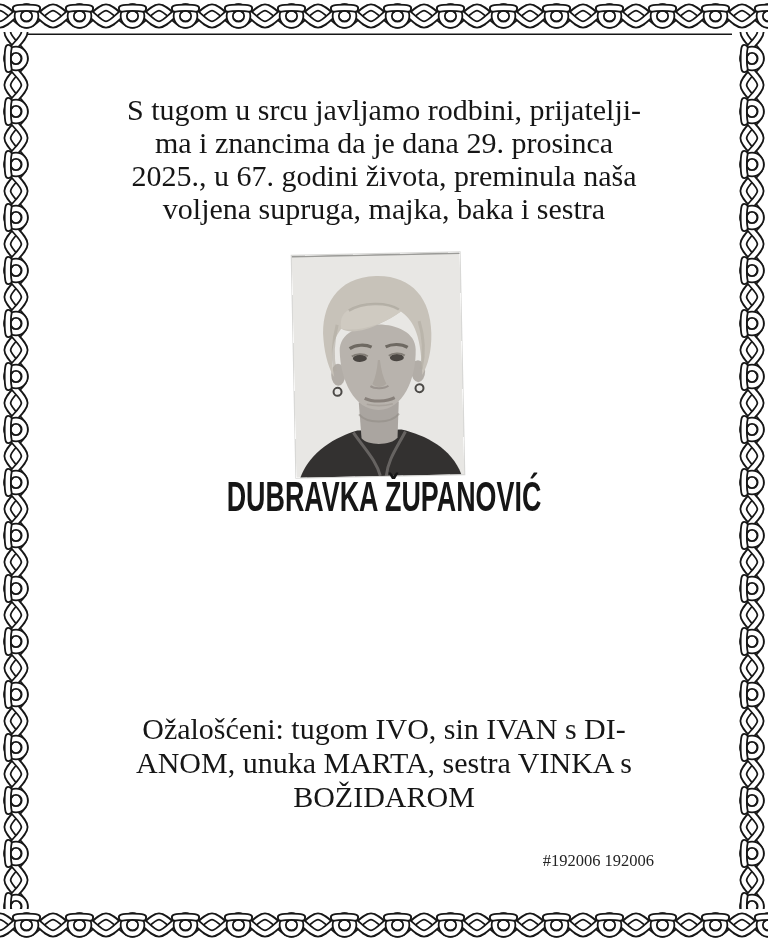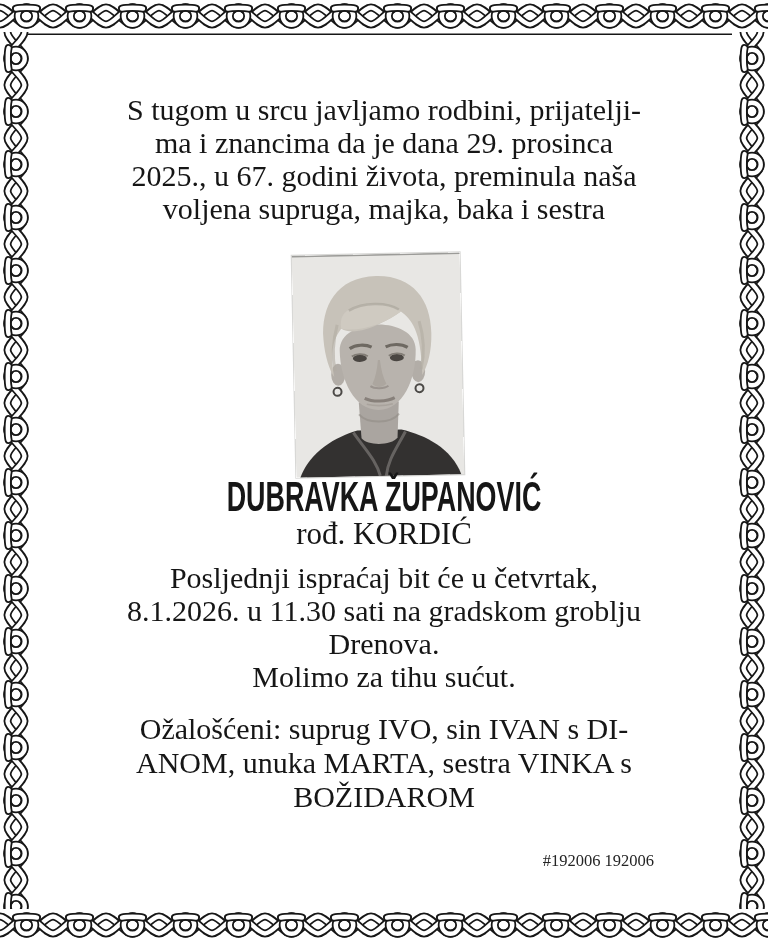--- a/index.html
+++ b/index.html
@@ -145,26 +145,21 @@
       <path d="M84,106 C83,116 81,124 78,130 C82,134 88,134 92,130 C89,124 87,116 86,106" fill="#aca69f"></path>
       <path d="M76,132 C80,135 90,135 94,132" stroke="#8e8881" stroke-width="2" fill="none" opacity="0.7"></path>
 
       <path d="M70,144 C78,148 92,148 100,144" stroke="#87807a" stroke-width="3" fill="none"></path>
       <path d="M72,150 C80,152 90,152 98,150" stroke="#a39d96" stroke-width="1.6" fill="none" opacity="0.7"></path>
     </svg>
   </div>
 
   <h1 class="content-text deceased-name">DUBRAVKA ŽUPANOVIĆ</h1>
 
-  <div class="content-text maiden">rođ. KORDIĆ</div>
 
-  <p class="content-text funeral">Posljednji ispraćaj bit će u četvrtak,
-8.1.2026. u 11.30 sati na gradskom groblju
-Drenova.
-Molimo za tihu sućut.</p>
 
-  <p class="content-text mourners">Ožalošćeni: suprug IVO, sin IVAN s DI-
+  <p class="content-text mourners">Ožalošćeni: tugom IVO, sin IVAN s DI-
 ANOM, unuka MARTA, sestra VINKA s
 BOŽIDAROM</p>
 
   <div class="reference">#192006 192006</div>
 
 </div>
 
 </body></html>

